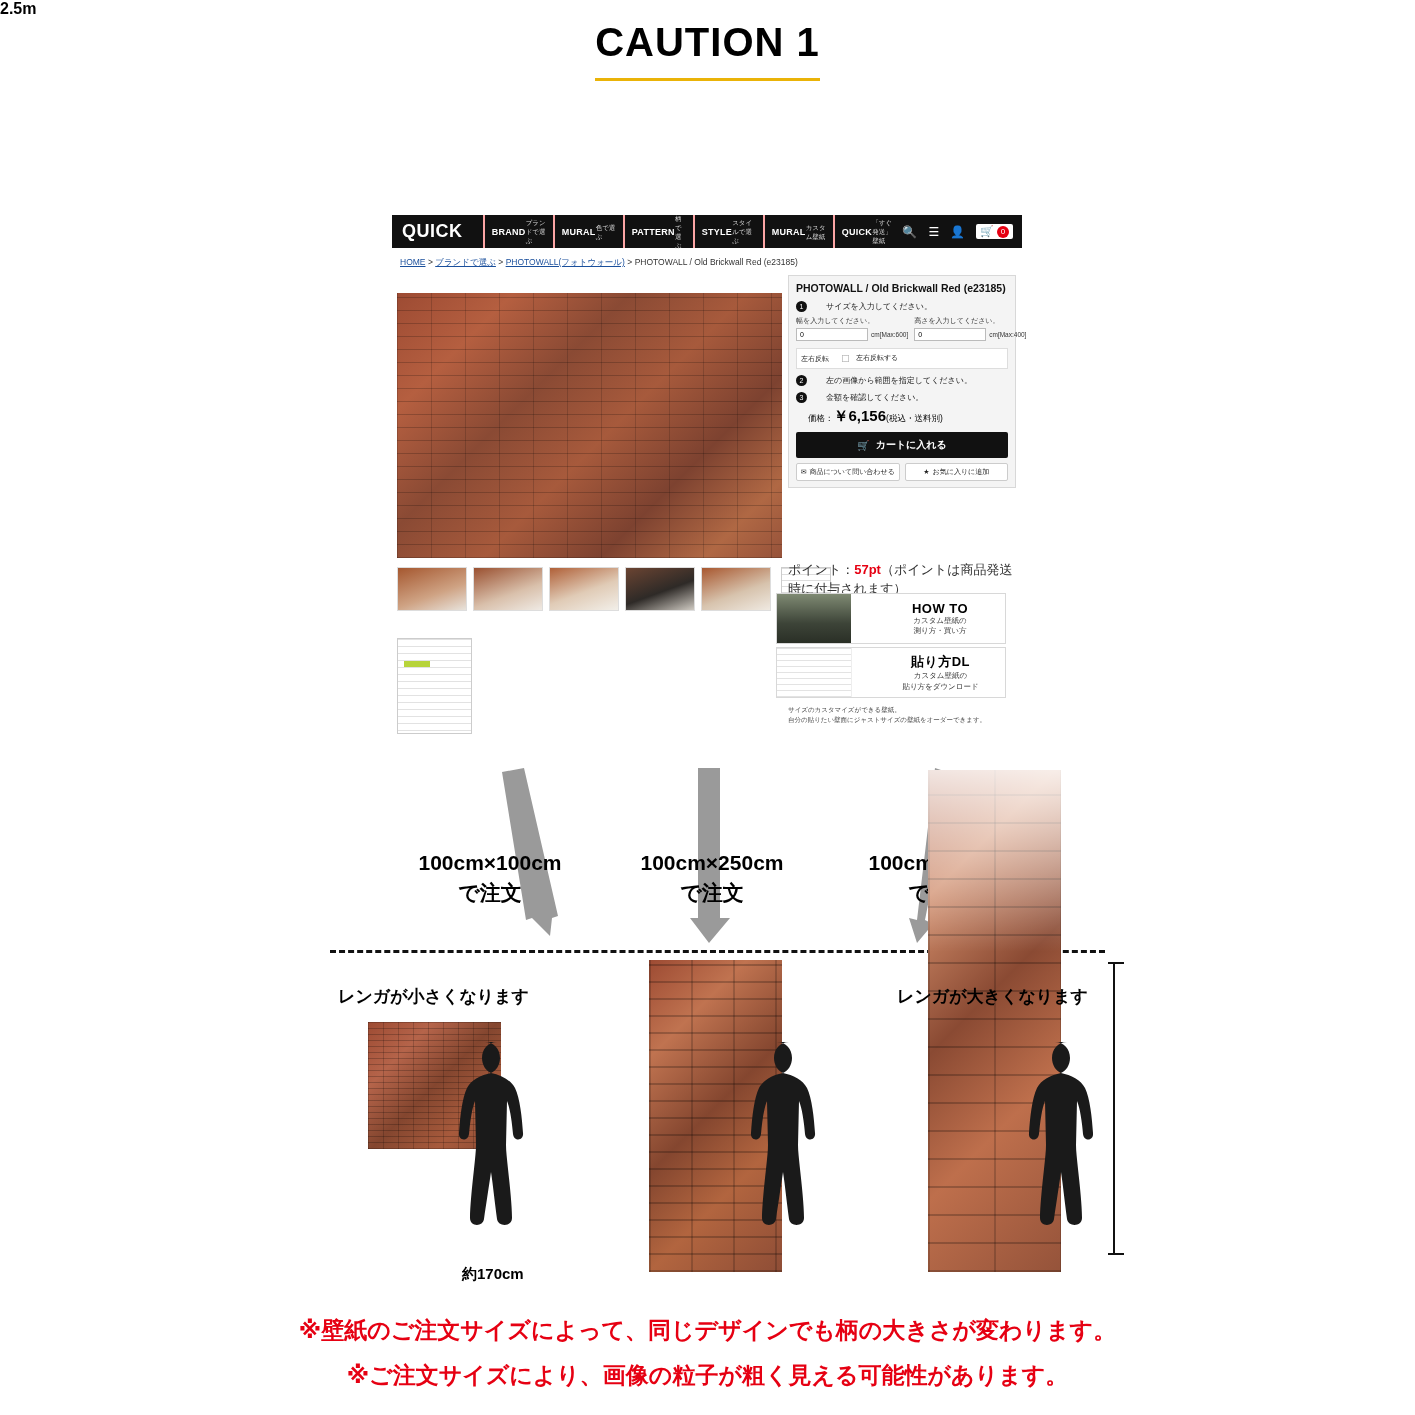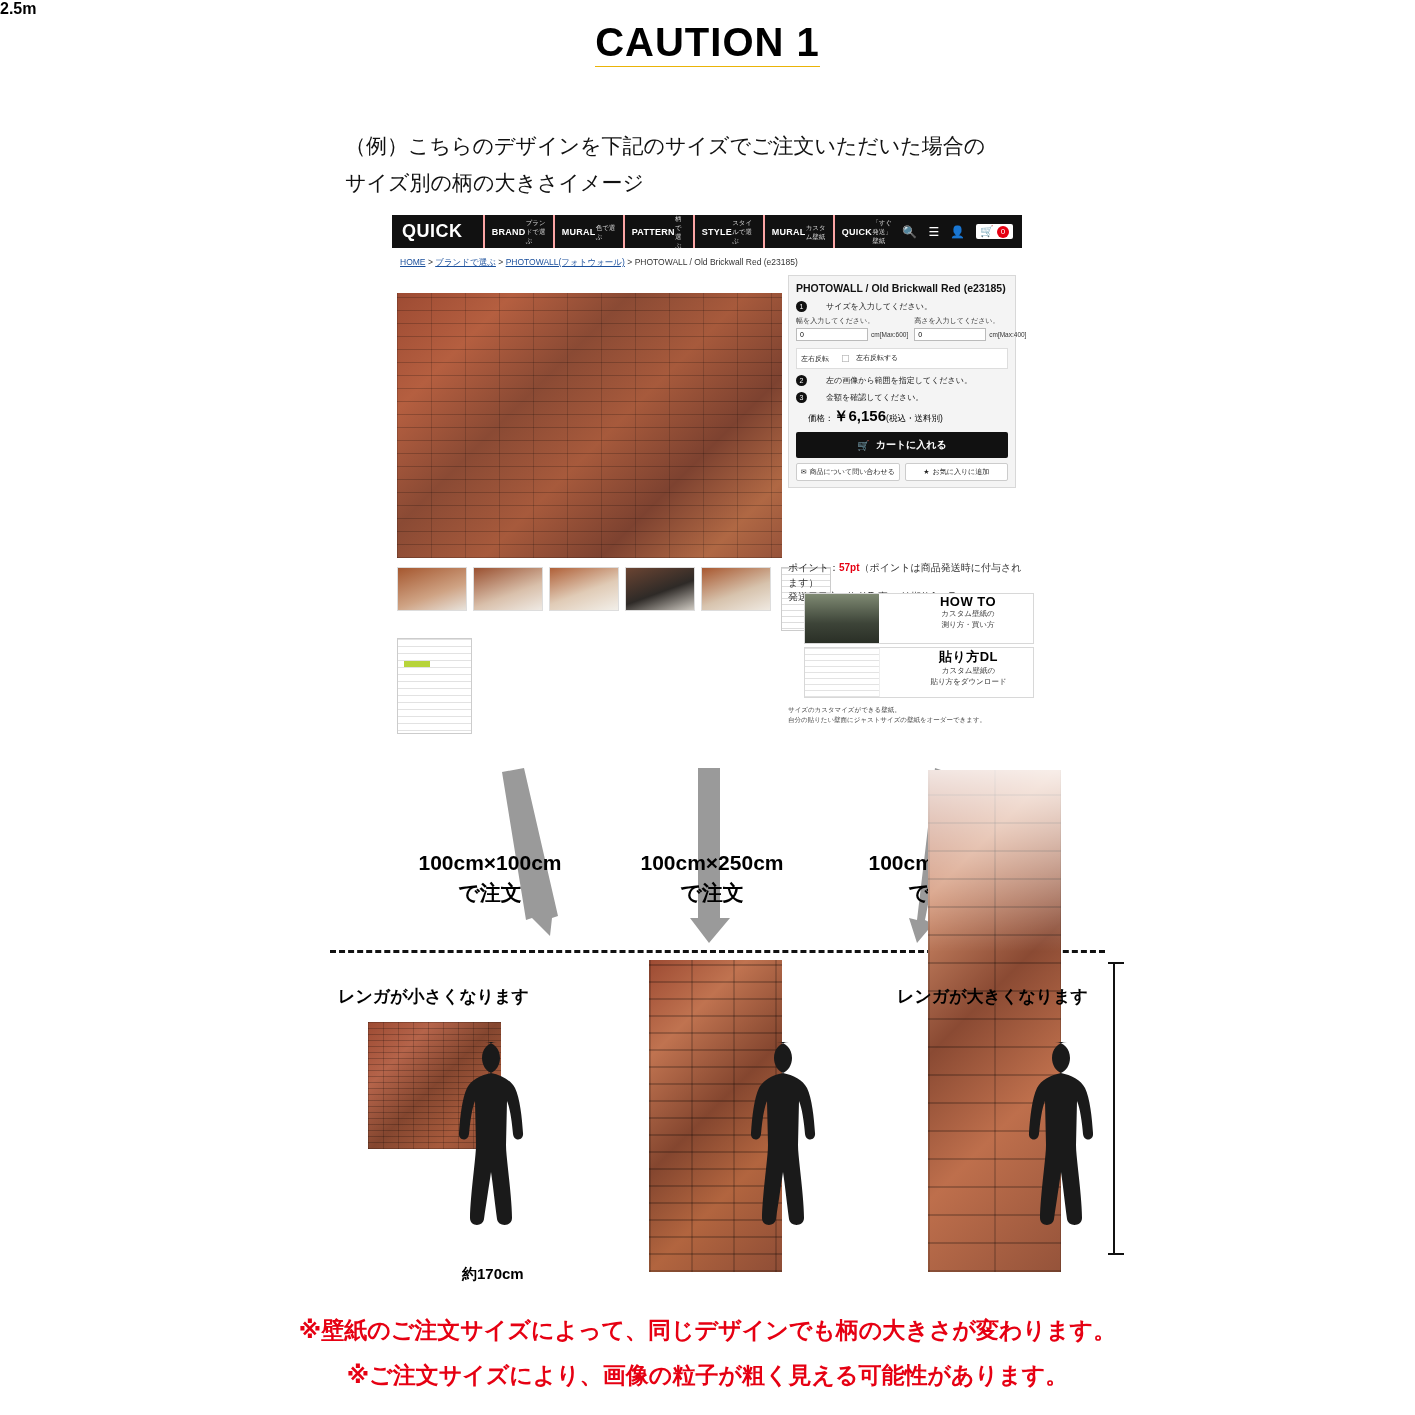--- a/index.html
+++ b/index.html
@@ -12,21 +12,21 @@
     overflow:hidden;
   }
   .page{position:relative;width:1415px;height:1415px;}
 
   
   .title{
     position:absolute;top:20px;left:0;width:100%;
     text-align:center;
     font-size:40px;font-weight:bold;letter-spacing:1px;
   }
-  .title span{border-bottom:1px solid #eab308;padding-bottom:2px;}
+  .title span{border-bottom:3px solid #eab308;padding-bottom:14px;}
 
   
   .intro{
     position:absolute;top:128px;left:345px;
     font-size:21px;line-height:1.75;color:#111;
   }
 
   
   .browser{
     position:absolute;left:392px;top:215px;width:630px;height:545px;
@@ -118,25 +118,25 @@
   .price .small{font-size:8.5px;font-weight:normal;}
   .cartbtn{
     width:100%;height:26px;background:#111;color:#fff;border:0;border-radius:2px;
     font-size:10px;font-weight:bold;display:flex;align-items:center;justify-content:center;gap:6px;cursor:pointer;
   }
   .subbtns{display:flex;gap:5px;margin-top:5px;}
   .subbtn{
     flex:1;height:16px;background:#fff;border:1px solid #ccc;border-radius:2px;
     font-size:7px;display:flex;align-items:center;justify-content:center;gap:3px;color:#222;
   }
-  .pointline{position:absolute;left:396px;top:346px;font-size:10px;color:#333;line-height:1.45;}
+  .pointline{position:absolute;left:396px;top:346px;font-size:13px;color:#333;line-height:1.45;}
   .pointline .pt{color:#e60012;font-weight:bold;}
   .promo{
-    position:absolute;left:412px;width:228px;height:49px;border:1px solid #d8d8d8;background:#fff;
-    display:flex;align-items:flex-start;overflow:hidden;gap:24px;
+    position:absolute;left:384px;width:228px;height:49px;border:1px solid #d8d8d8;background:#fff;
+    display:flex;align-items:center;overflow:hidden;gap:24px;
   }
   .promo.p1{top:378px;}
   .promo.p2{top:432px;}
   .promo .pimg{width:74px;height:100%;}
   .promo.p1 .pimg{background:linear-gradient(180deg,#7f8a73,#3d4438 60%,#2a2f26);}
   .promo.p2 .pimg{background:#fff;background-image:linear-gradient(#e3e3e3 1px,transparent 1px);background-size:100% 6px;border-right:1px solid #eee;}
   .promo .ptxt{flex:1;text-align:center;}
   .promo .pbig{font-size:13px;font-weight:bold;letter-spacing:.5px;}
   .promo .psub{font-size:7.5px;color:#333;line-height:1.4;}
   .footnote{position:absolute;left:396px;top:490px;font-size:6.5px;color:#444;line-height:1.5;}
@@ -211,24 +211,20 @@
   .rl1{top:1315px;}
   .rl2{top:1360px;}
 </style>
 </head>
 <body>
 
 <div class="page">
 
   <div class="title"><span>CAUTION 1</span></div>
 
-  <div class="intro">
-    <div>（例）こちらのデザインを下記のサイズでご注文いただいた場合の</div>
-    <div>サイズ別の柄の大きさイメージ</div>
-  </div>
 
   <div class="browser">
 
     <div class="bar">
       <div class="logo">QUICK</div>
       <div class="navwrap">
         <div class="navitem">
           <div class="n1">BRAND</div>
           <div class="n2">ブランドで選ぶ</div>
         </div>

